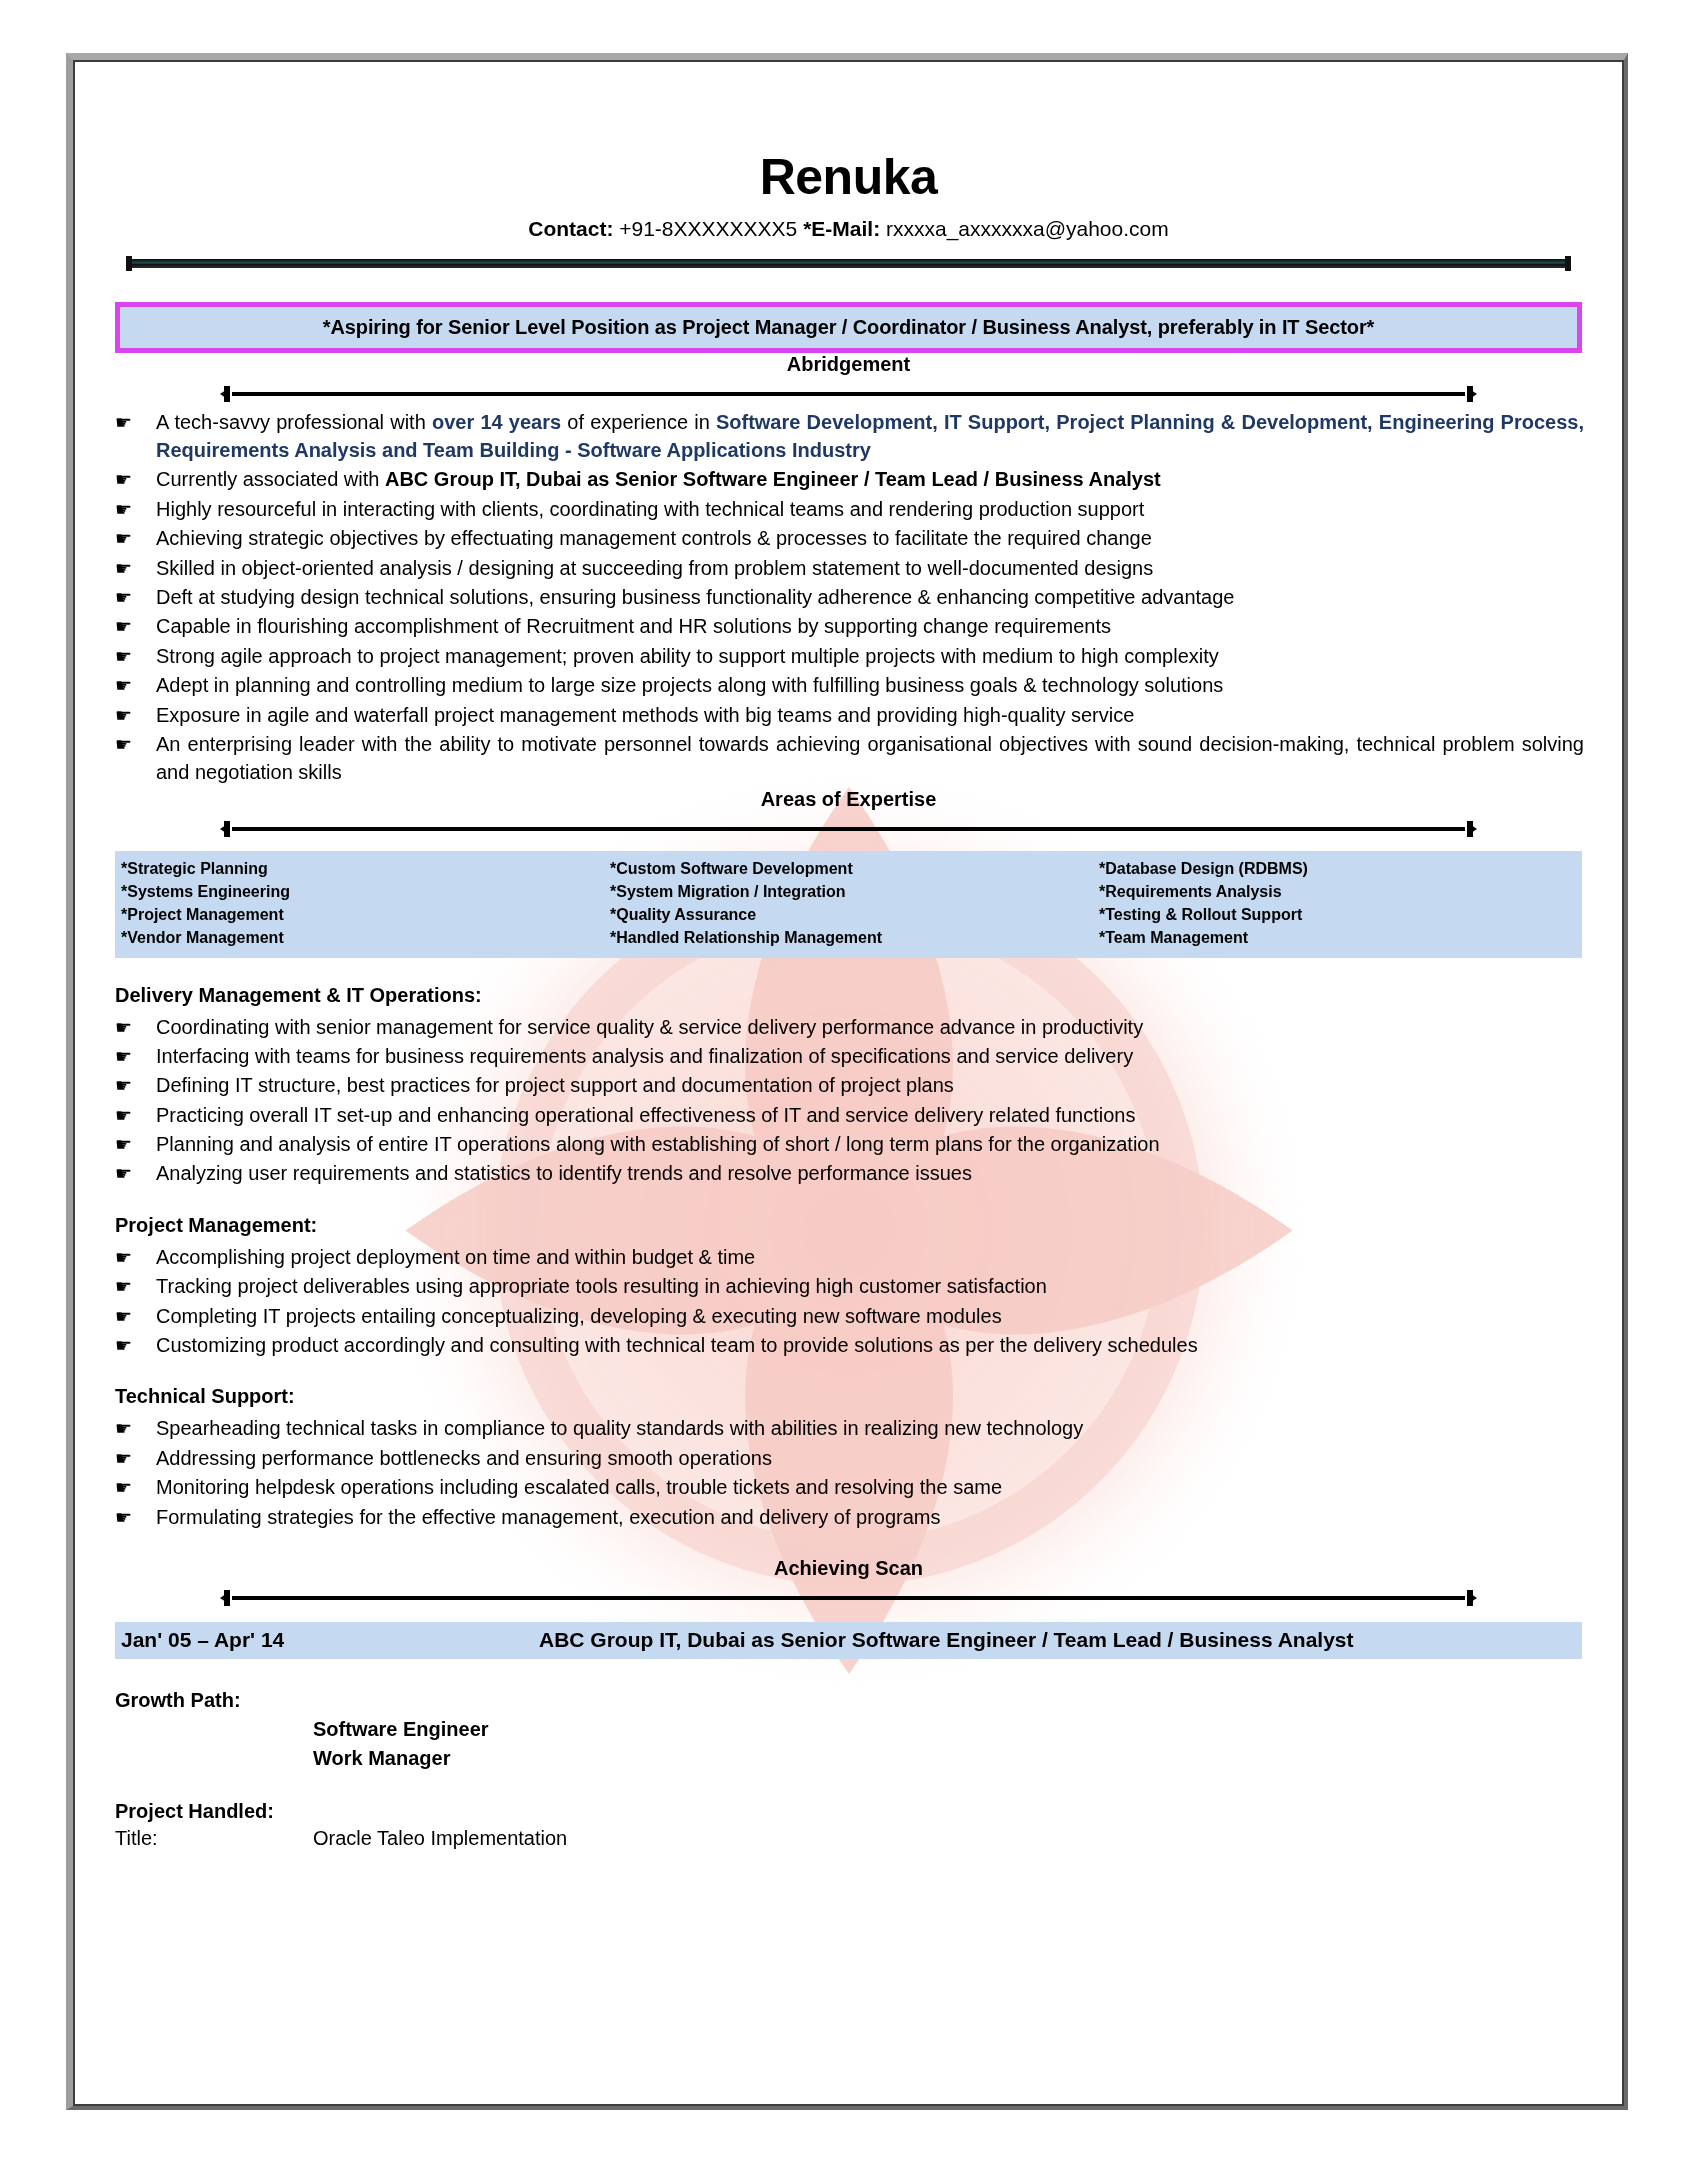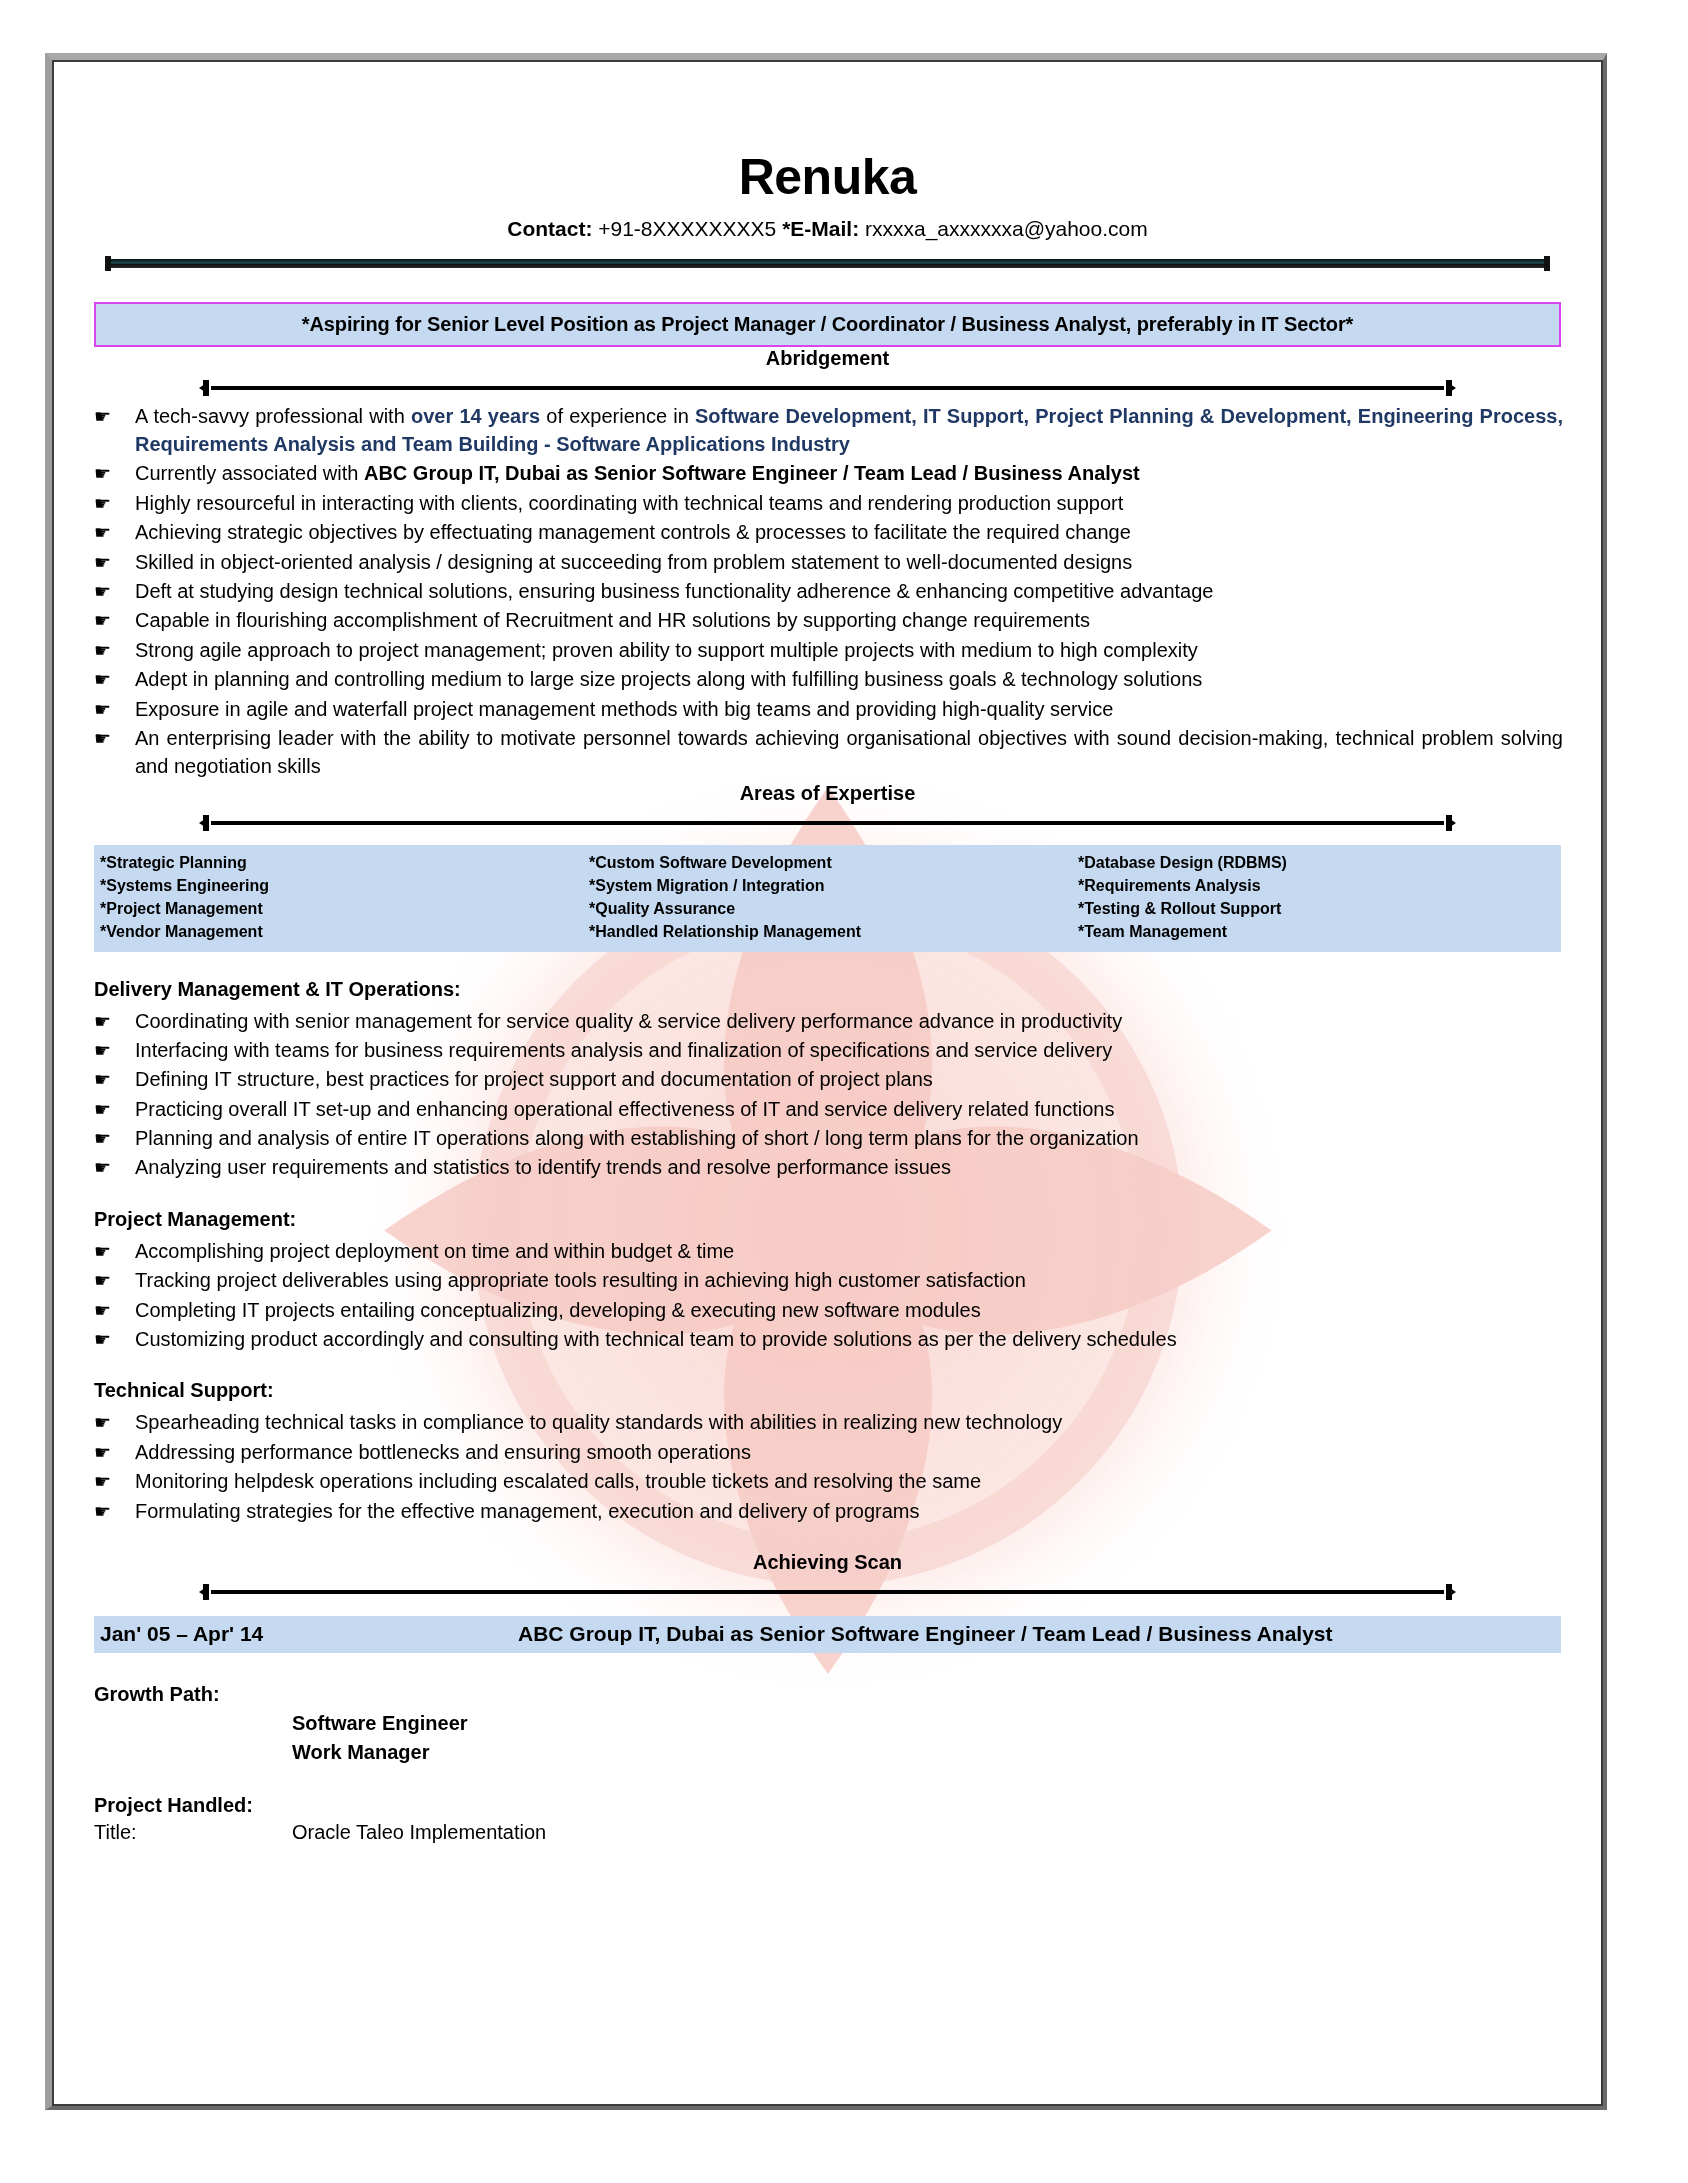--- a/index.html
+++ b/index.html
@@ -12,21 +12,21 @@
     height: 2184px;
     font-family: "Liberation Sans", sans-serif;
     color: #000000;
     overflow: hidden;
     position: relative;
   }
 
   
   .page-outer {
     position: absolute;
-    left: 45px;
+    left: 66px;
     top: 53px;
     width: 1562px;
     height: 2057px;
     background: #d946ef;
     border-top: 7px solid #a8a8a8;
     border-left: 7px solid #9e9e9e;
     border-right: 4px solid #6b6b6b;
     border-bottom: 4px solid #6b6b6b;
     box-sizing: border-box;
   }
@@ -87,21 +87,21 @@
     width: 6px; height: 15px;
     background: #111;
   }
   .rule-3d:before { left: -5px; }
   .rule-3d:after  { right: -5px; }
 
   
   .objective-band {
     margin: 34px 14px 0 14px;
     background: #c5d9f1;
-    border: 2px solid #d946ef;
+    border: 5px solid #d946ef;
     text-align: center;
     font-weight: bold;
     font-size: 20px;
     padding: 9px 6px;
     letter-spacing: -0.1px;
   }
 
   
   .section-head {
     text-align: center;

